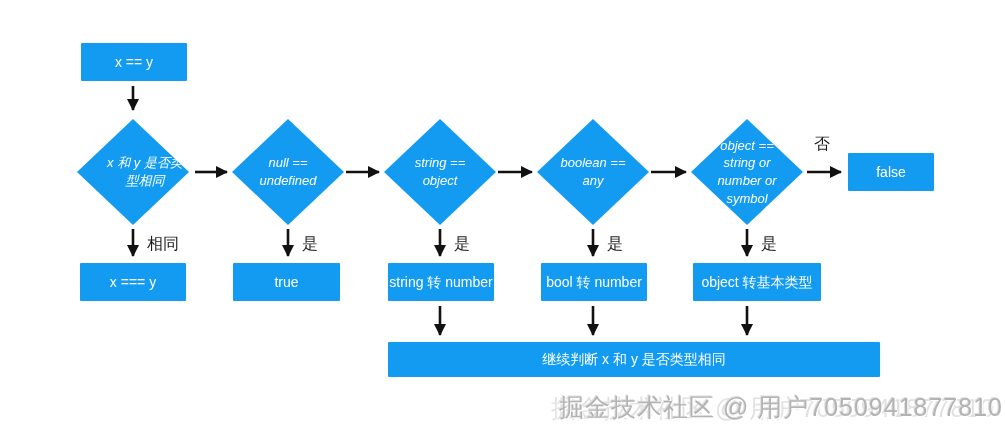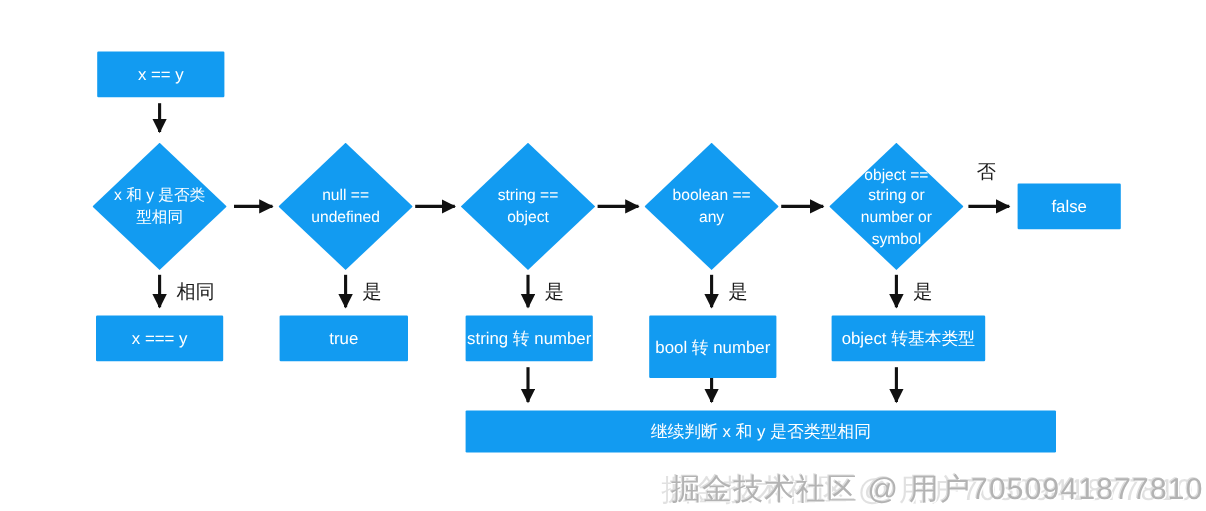--- a/index.html
+++ b/index.html
@@ -20,20 +20,21 @@
     justify-content: center;
     text-align: center;
     font-size: 14px;
     line-height: 1.35;
     box-sizing: border-box;
   }
   .rect { border-radius: 1px; }
   .diamond {
     clip-path: polygon(50% 0, 100% 50%, 50% 100%, 0 50%);
     font-size: 13px;
+    font-style: italic;
   }
   .diamond span { display: block; max-width: 88px; }
   .node span { pointer-events: none; }
   .edge-label {
     position: absolute;
     color: #1a1a1a;
     font-size: 16px;
     line-height: 1;
     white-space: nowrap;
   }
@@ -76,21 +77,21 @@
       <line x1="440" y1="306" x2="440" y2="335"></line>
       <line x1="593" y1="306" x2="593" y2="335"></line>
       <line x1="747" y1="306" x2="747" y2="335"></line>
     </g>
   </svg>
 
   <div class="node rect" style="left:81px; top:43px; width:106px; height:38px;">
     <span>x == y</span>
   </div>
 
-  <div class="node diamond" style="left:77px; top:119px; width:112px; height:106px;">
+  <div class="node diamond" style="left:77px; top:119px; width:112px; height:106px;justify-content:flex-end;">
     <span>x 和 y 是否类型相同</span>
   </div>
 
   <div class="node diamond" style="left:232px; top:119px; width:112px; height:106px;">
     <span style="max-width:80px;">null == undefined</span>
   </div>
 
   <div class="node diamond" style="left:384px; top:119px; width:112px; height:106px;">
     <span style="max-width:72px;">string == object</span>
   </div>
@@ -112,21 +113,21 @@
   </div>
 
   <div class="node rect" style="left:233px; top:263px; width:107px; height:38px;text-align:center;">
     <span>true</span>
   </div>
 
   <div class="node rect" style="left:388px; top:263px; width:106px; height:38px;">
     <span>string 转 number</span>
   </div>
 
-  <div class="node rect" style="left:541px; top:263px; width:106px; height:52px;">
+  <div class="node rect" style="left:541px; top:263px; width:106px; height:38px;">
     <span>bool 转 number</span>
   </div>
 
   <div class="node rect" style="left:693px; top:263px; width:128px; height:38px;">
     <span>object 转基本类型</span>
   </div>
 
   <div class="node rect" style="left:388px; top:342px; width:492px; height:35px;">
     <span>继续判断 x 和 y 是否类型相同</span>
   </div>

